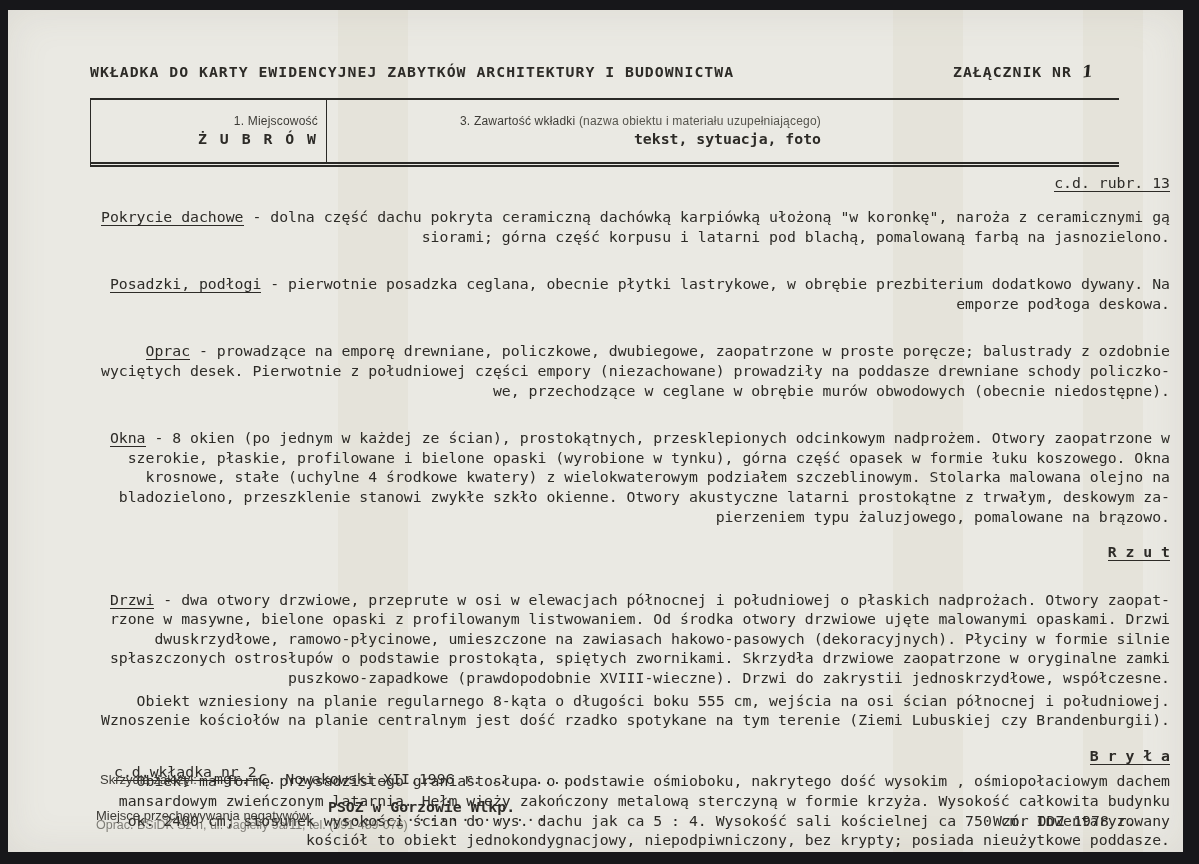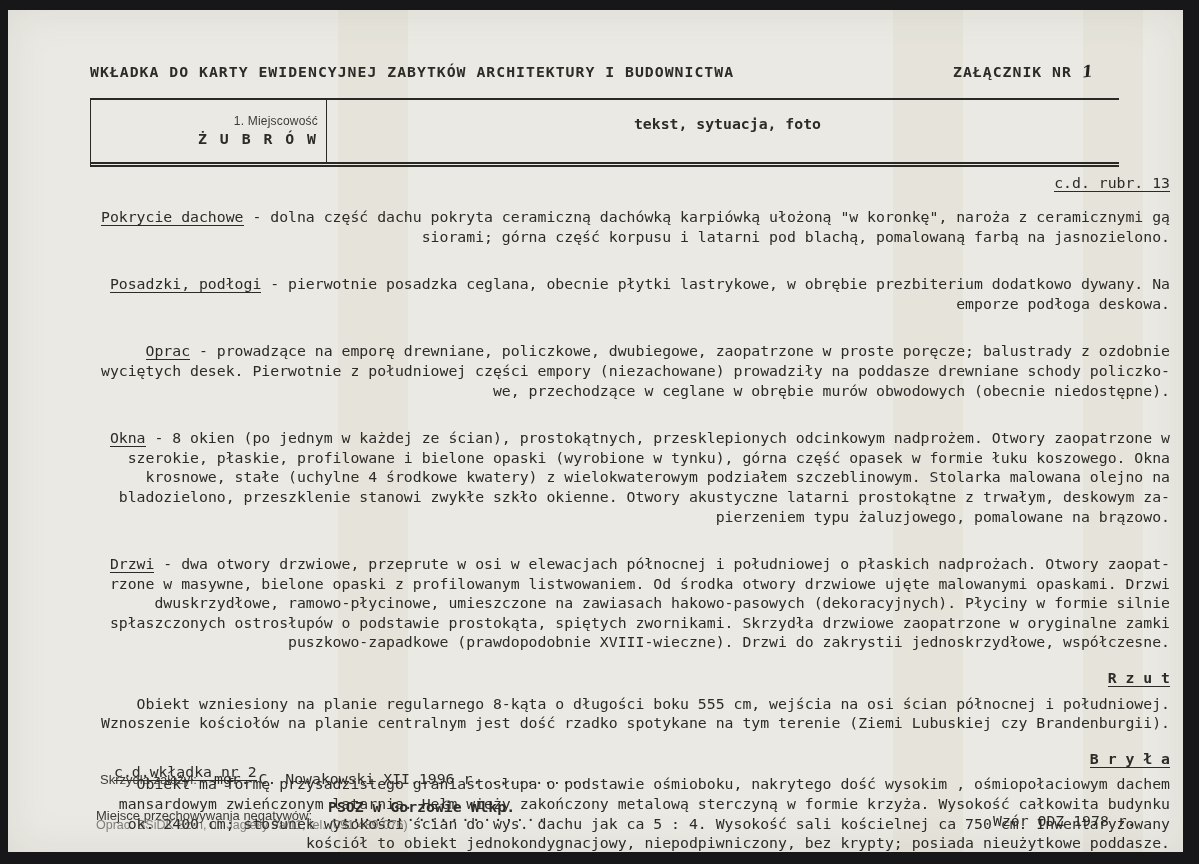--- a/index.html
+++ b/index.html
@@ -85,20 +85,21 @@
       <div class="t title">WKŁADKA DO KARTY EWIDENCYJNEJ ZABYTKÓW ARCHITEKTURY I BUDOWNICTWA</div>
       <div class="t attach"><span>ZAŁĄCZNIK NR</span> <span class="hand">1</span></div>
     </div>
 
     <div class="formtable">
       <div class="cell c1">
         <div class="formlbl">1. Miejscowość</div>
         <div class="t b val spaced">Ż U B R Ó W</div>
       </div>
       <div class="cell c3">
+        <div class="formlbl"><span>3. Zawartość wkładki</span> <span class="note">(nazwa obiektu i materiału uzupełniającego)</span></div>
         <div class="t b val">tekst, sytuacja, foto</div>
       </div>
     </div>
 
     <p class="t cont"><span class="u">c.d. rubr. 13</span></p>
 
     <p class="t para"><span class="u">Pokrycie dachowe</span><span> - dolna część dachu pokryta ceramiczną dachówką karpiówką ułożoną "w koronkę", naroża z ceramicznymi gą
 siorami; górna część korpusu i latarni pod blachą, pomalowaną farbą na jasnozielono.</span></p>
 
     <p class="t para gap"><span class="u">Posadzki, podłogi</span><span> - pierwotnie posadzka ceglana, obecnie płytki lastrykowe, w obrębie prezbiterium dodatkowo dywany. Na
@@ -107,27 +108,27 @@
     <p class="t para gap"><span class="u">Oprac</span><span> - prowadzące na emporę drewniane, policzkowe, dwubiegowe, zaopatrzone w proste poręcze; balustrady z ozdobnie
 wyciętych desek. Pierwotnie z południowej części empory (niezachowane) prowadziły na poddasze drewniane schody policzko-
 we, przechodzące w ceglane w obrębie murów obwodowych (obecnie niedostępne).</span></p>
 
     <p class="t para gap"><span class="u">Okna</span><span> - 8 okien (po jednym w każdej ze ścian), prostokątnych, przesklepionych odcinkowym nadprożem. Otwory zaopatrzone w
 szerokie, płaskie, profilowane i bielone opaski (wyrobione w tynku), górna część opasek w formie łuku koszowego. Okna
 krosnowe, stałe (uchylne 4 środkowe kwatery) z wielokwaterowym podziałem szczeblinowym. Stolarka malowana olejno na
 bladozielono, przeszklenie stanowi zwykłe szkło okienne. Otwory akustyczne latarni prostokątne z trwałym, deskowym za-
 pierzeniem typu żaluzjowego, pomalowane na brązowo.</span></p>
 
+    <p class="t bigh"><span class="u b">R z u t</span></p>
+
     <p class="t para gap"><span class="u">Drzwi</span><span> - dwa otwory drzwiowe, przeprute w osi w elewacjach północnej i południowej o płaskich nadprożach. Otwory zaopat-
 rzone w masywne, bielone opaski z profilowanym listwowaniem. Od środka otwory drzwiowe ujęte malowanymi opaskami. Drzwi
 dwuskrzydłowe, ramowo-płycinowe, umieszczone na zawiasach hakowo-pasowych (dekoracyjnych). Płyciny w formie silnie
 spłaszczonych ostrosłupów o podstawie prostokąta, spiętych zwornikami. Skrzydła drzwiowe zaopatrzone w oryginalne zamki
 puszkowo-zapadkowe (prawdopodobnie XVIII-wieczne). Drzwi do zakrystii jednoskrzydłowe, współczesne.</span></p>
-
-    <p class="t bigh"><span class="u b">R z u t</span></p>
     <p class="t para">Obiekt wzniesiony na planie regularnego 8-kąta o długości boku 555 cm, wejścia na osi ścian północnej i południowej.
 Wznoszenie kościołów na planie centralnym jest dość rzadko spotykane na tym terenie (Ziemi Lubuskiej czy Brandenburgii).</p>
 
     <p class="t bigh"><span class="u b">B r y ł a</span></p>
     <p class="t para">Obiekt ma formę przysadzistego graniastosłupa o podstawie ośmioboku, nakrytego dość wysokim , ośmiopołaciowym dachem
 mansardowym zwieńczonym latarnią. Hełm wieży zakończony metalową sterczyną w formie krzyża. Wysokość całkowita budynku
 ok. 2400 cm; stosunek wysokości ścian do wys. dachu jak ca 5 : 4. Wysokość sali kościelnej ca 750 cm. Inwentaryzowany
 kościół to obiekt jednokondygnacjowy, niepodpiwniczony, bez krypty; posiada nieużytkowe poddasze.</p>
 
   </div>

